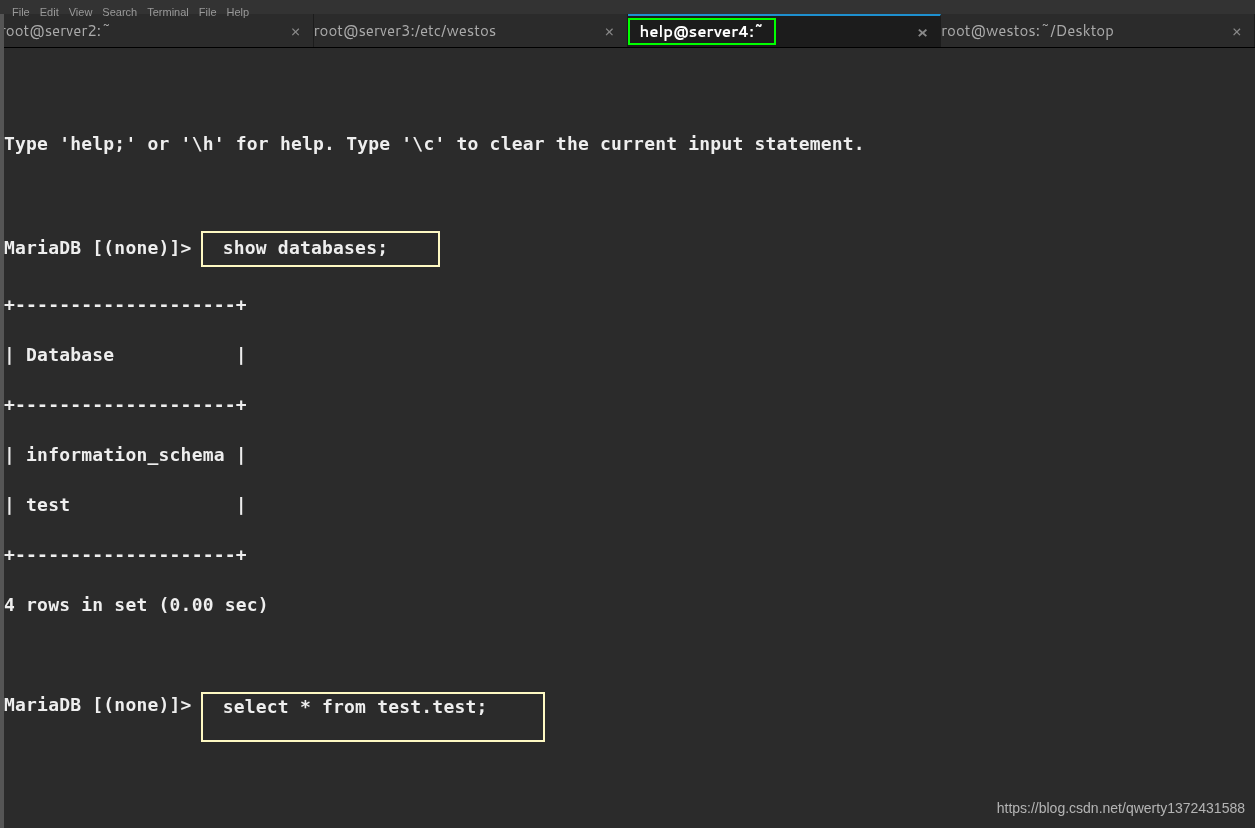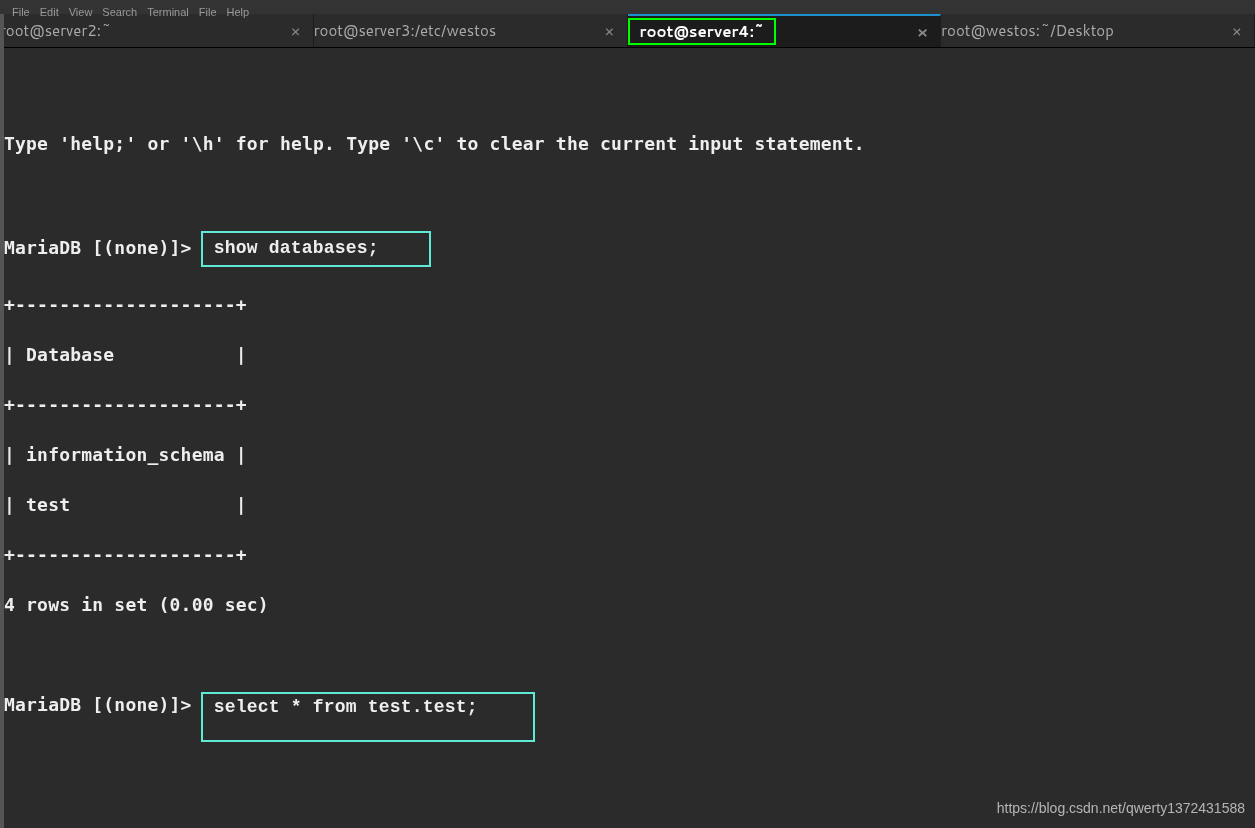--- a/index.html
+++ b/index.html
@@ -60,27 +60,26 @@
     padding: 1px 10px;
   }
   .terminal {
     padding: 8px 4px 4px 4px;
     white-space: pre;
     font-weight: bold;
     line-height: 25px;
     letter-spacing: 0.2px;
   }
   .hl {
-    border: 2px solid #5eead4;
+    border: 2px solid #fef9c3;
     display: inline-block;
-    padding: 0 11px;
+    padding: 0 20px;
     margin-left: -2px;
     line-height: 30px;
     vertical-align: middle;
-    font-family: Liberation Mono, monospace;
   }
   .hl.wide { padding-right: 50px; padding-bottom: 2px; }
   .hl.wide2 { padding-right: 55px; padding-bottom: 20px; vertical-align: top; line-height:26px;}
   .watermark {
     position: absolute;
     bottom: 12px;
     right: 10px;
     color: #cccccc;
     font-family: sans-serif;
     font-size: 14px;
@@ -110,21 +109,21 @@
 <div class="tabs">
   <div class="tab">
     <span>root@server2:~</span>
     <span class="close">×</span>
   </div>
   <div class="tab">
     <span>root@server3:/etc/westos</span>
     <span class="close">×</span>
   </div>
   <div class="tab active">
-    <span class="title-box">root@server4:~</span>
+    <span class="title-box">help@server4:~</span>
     <span class="close">×</span>
   </div>
   <div class="tab">
     <span>root@westos:~/Desktop</span>
     <span class="close">×</span>
   </div>
 </div>
 
 <div class="left-edge"></div>
 

